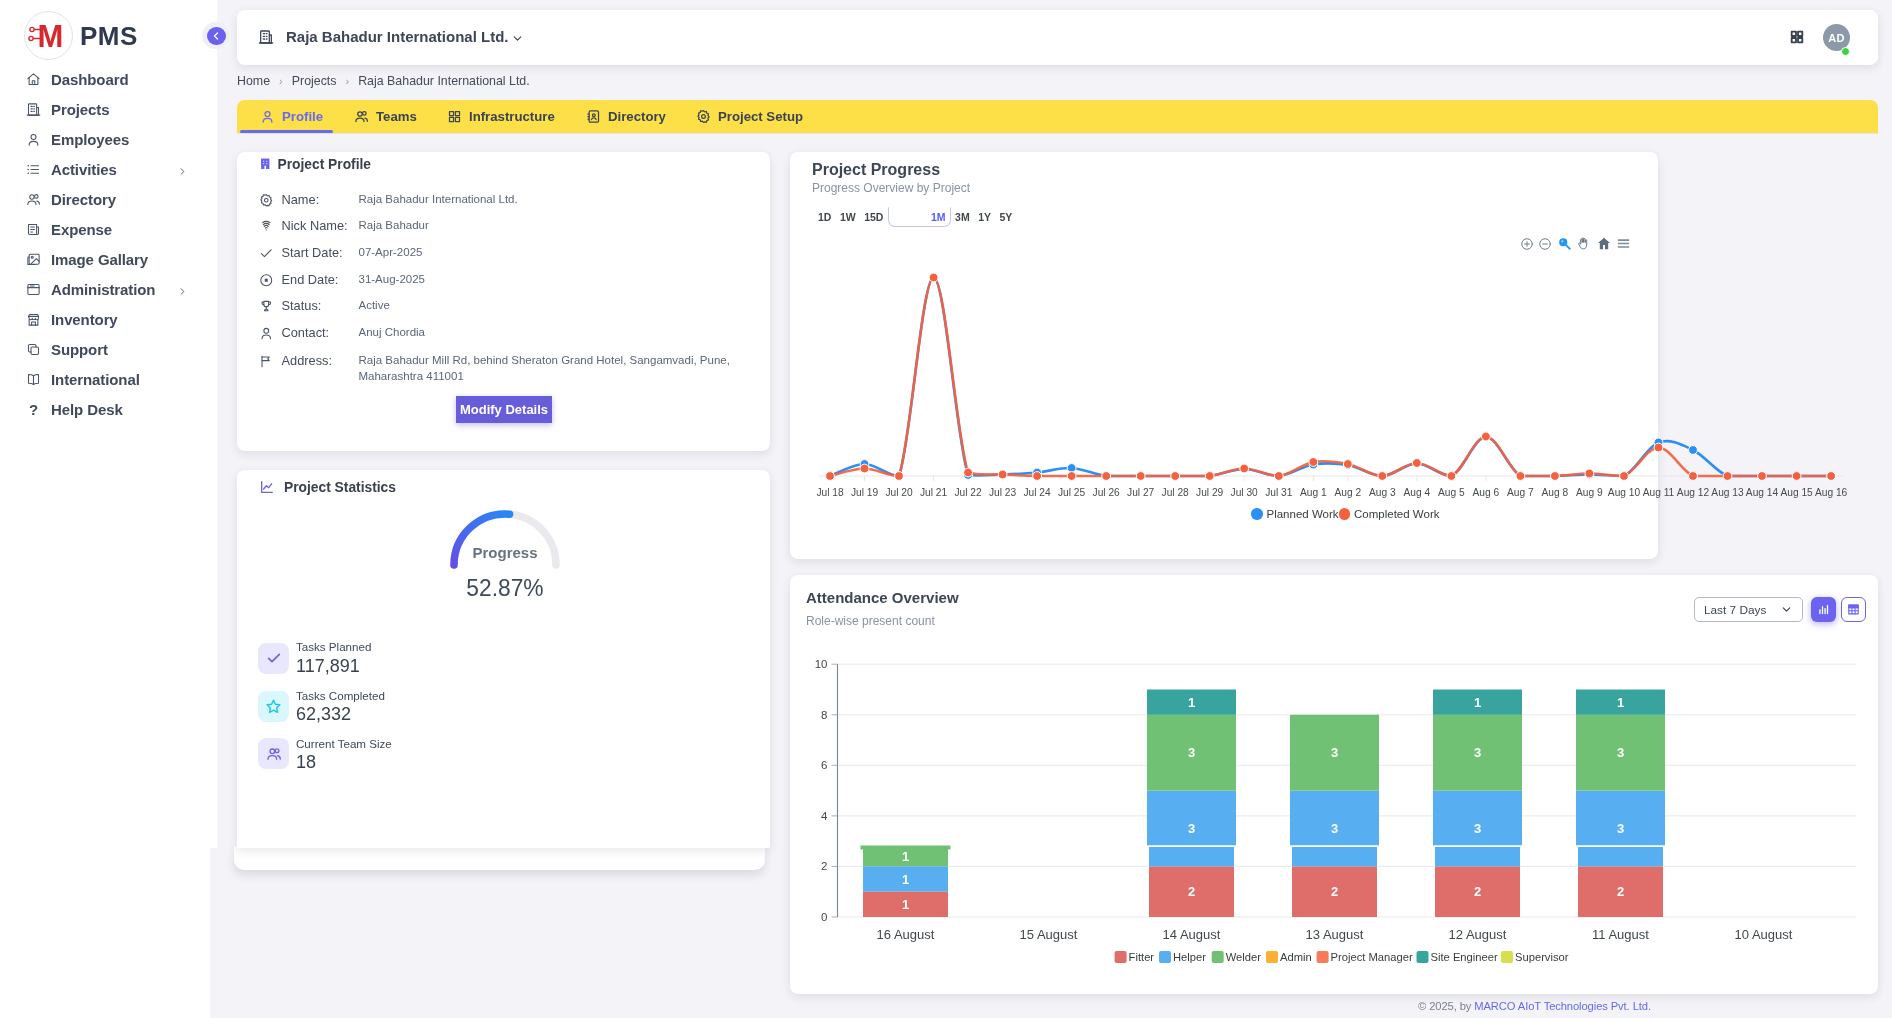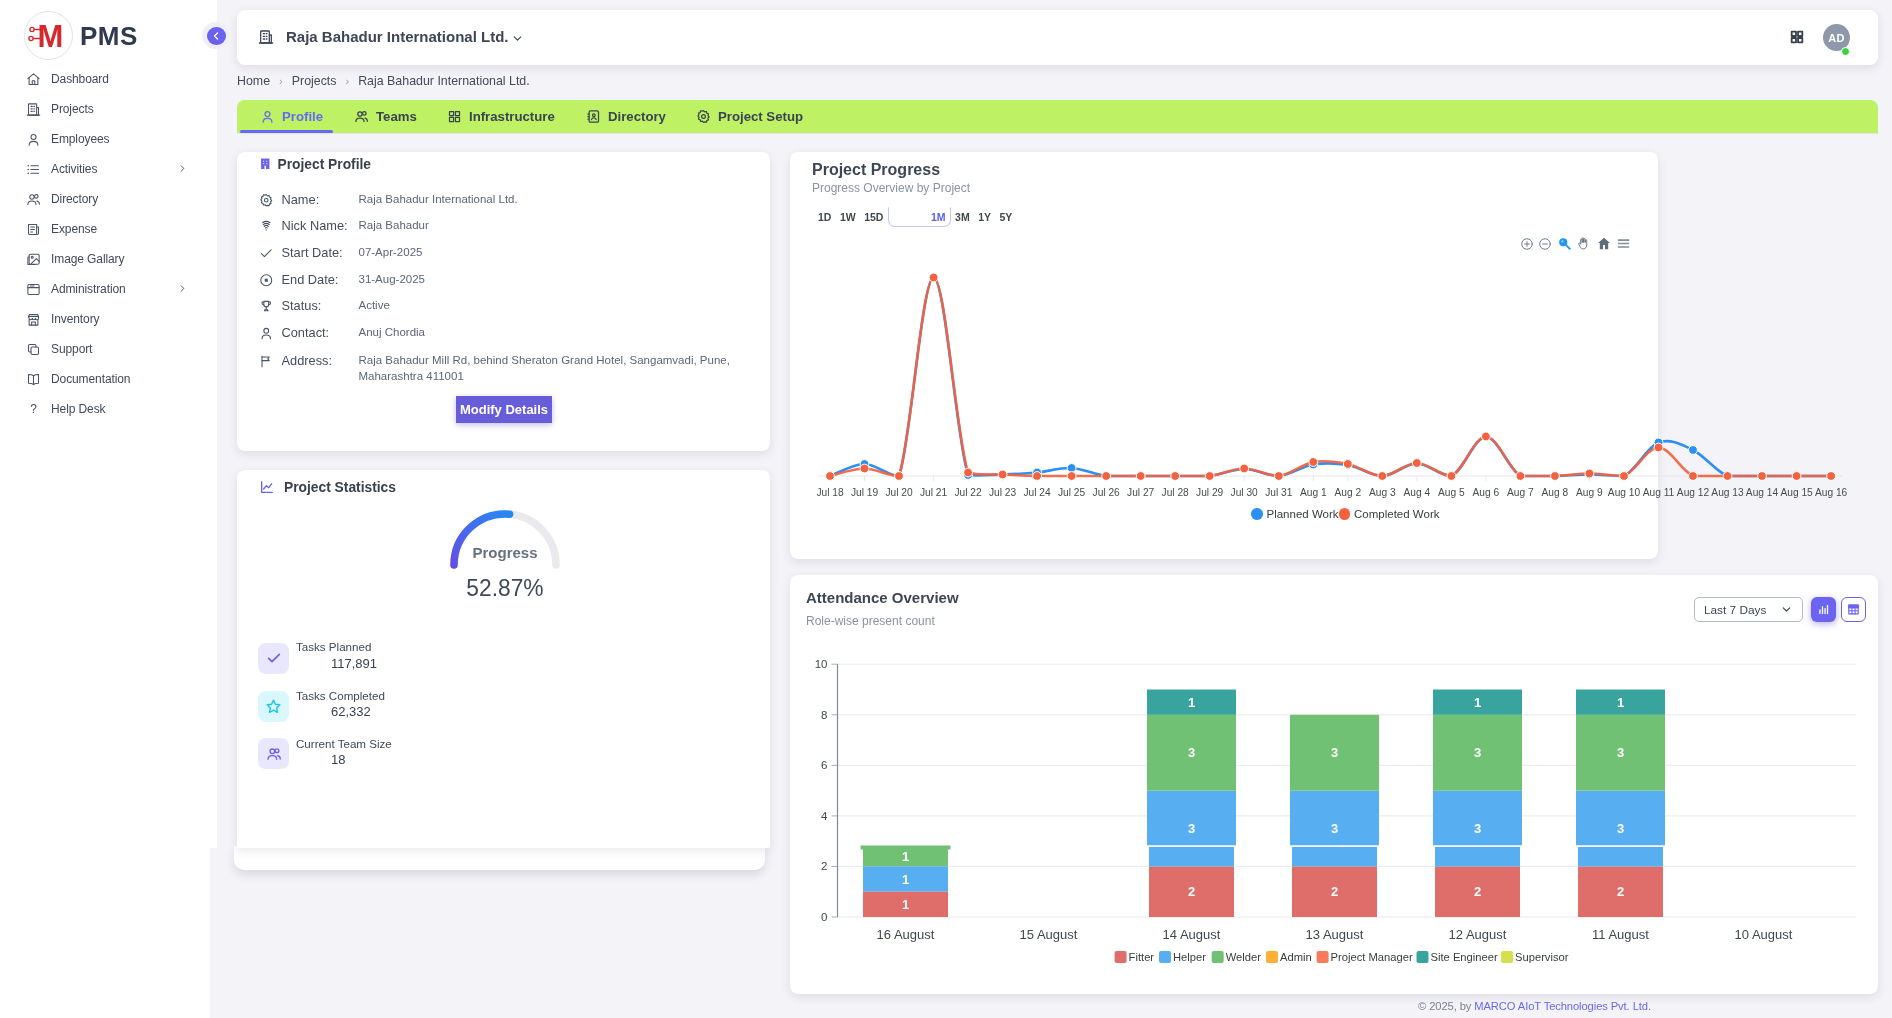--- a/index.html
+++ b/index.html
@@ -1,48 +1,48 @@
 <!DOCTYPE html>
 <html><head><meta charset="utf-8"><style>
 * {margin:0;padding:0;box-sizing:border-box;}
 html,body {width:1892px;height:1018px;overflow:hidden;background:#f3f3f8;font-family:"Liberation Sans",sans-serif;}
 .abs {position:absolute;}
 .card {position:absolute;background:#fff;border-radius:8px;box-shadow:0 3px 9px 1px rgba(47,43,61,.09);}
 #sidebar {position:absolute;left:0;top:0;width:217px;height:1018px;background:#fff;}
 #logo {position:absolute;left:24px;top:11px;width:49px;height:49px;border-radius:50%;border:1px solid #dfe2e8;}
 #pms {position:absolute;left:80px;top:21px;font-size:26px;font-weight:bold;color:#2f3950;letter-spacing:.5px;}
 .mitem {position:absolute;left:26px;height:30px;width:170px;display:flex;align-items:center;gap:10px;}
-.mitem span {font-size:12px;font-weight:400;color:#404a5c;letter-spacing:-0.1px;}
+.mitem span {font-size:15px;font-weight:700;color:#404a5c;letter-spacing:-0.1px;}
 .mitem svg {flex:0 0 auto;}
 .mchev {position:absolute;right:8px;top:9px;}
 .qm {font-size:13px;font-weight:600;color:#4a5566;width:15px;text-align:center;}
 #collapse-w {position:absolute;left:202px;top:22px;width:27px;height:27px;border-radius:50%;background:#eef0f6;}
 #collapse {position:absolute;left:207px;top:26.5px;width:18.5px;height:18.5px;border-radius:50%;background:#6a61f0;display:flex;align-items:center;justify-content:center;}
 #hdr {left:237px;top:10px;width:1641px;height:55px;}
 #hdr .title {position:absolute;left:49px;top:18px;font-size:15px;font-weight:600;color:#3d4657;}
 #avatar {position:absolute;left:1586px;top:14px;width:27px;height:27px;border-radius:50%;background:#8d99a9;color:#fff;font-size:11px;font-weight:bold;display:flex;align-items:center;justify-content:center;letter-spacing:.3px;}
 #gdot {position:absolute;left:1604px;top:37px;width:9px;height:9px;border-radius:50%;background:#3ed13e;border:1.5px solid #fff;}
 #bc {position:absolute;left:237px;top:74px;font-size:12.4px;color:#424b5d;display:flex;gap:9px;align-items:center;}
 #bc .sep {color:#9aa2ae;font-size:11px;}
-#tabs {position:absolute;left:237px;top:100px;width:1641px;height:34px;background:#bef264;border-radius:8px 8px 0 0;border-bottom:1px solid #e3e4ea;}
+#tabs {position:absolute;left:237px;top:100px;width:1641px;height:34px;background:#fde047;border-radius:8px 8px 0 0;border-bottom:1px solid #e3e4ea;}
 .tab {position:absolute;top:0;height:33px;display:flex;align-items:center;gap:7px;font-size:13.2px;font-weight:600;color:#3b4453;}
 .tab.active {color:#666bf2;}
 #tabline {position:absolute;left:3px;top:30px;width:93px;height:3px;background:#666bf2;border-radius:2px;}
 #pcard {left:237px;top:152px;width:533px;height:299px;}
 .chead {position:absolute;left:22px;top:4.5px;display:flex;gap:6px;align-items:center;font-size:13.8px;font-weight:bold;color:#39414f;}
 .prow {position:absolute;left:22px;width:490px;display:flex;align-items:flex-start;gap:0;}
 .prow svg {margin-top:1px;flex:0 0 auto;}
 .plab {width:77px;margin-left:8px;font-size:12.8px;font-weight:500;color:#434d5d;flex:0 0 auto;}
 .pval {font-size:11.5px;color:#5b6677;line-height:15.8px;white-space:nowrap;}
 #modbtn {position:absolute;left:219px;top:244px;width:96px;height:27px;background:#685dd8;border-radius:0;color:#fff;font-size:13px;font-weight:600;display:flex;align-items:center;justify-content:center;box-shadow:0 2px 6px rgba(104,93,216,.4);}
 #scard {left:237px;top:470px;width:533px;height:378px;border-radius:8px 8px 2px 2px;}
 #ghost {left:234px;top:846px;width:531px;height:24px;border-radius:0 0 10px 10px;box-shadow:0 5px 9px rgba(47,43,61,.13);}
 .sbox {position:absolute;left:21px;width:31px;height:31px;border-radius:8px;display:flex;align-items:center;justify-content:center;}
 .slab {position:absolute;left:59px;font-size:11.6px;font-weight:400;color:#3f4958;}
-.sval {position:absolute;left:59px;font-size:13px;color:#39434f;margin-left:35px;}
+.sval {position:absolute;left:59px;font-size:18px;color:#39434f;}
 #prog {left:790px;top:152px;width:868px;height:407px;}
 #prog h3 {position:absolute;left:22px;top:9px;font-size:16px;font-weight:600;color:#3d4655;}
 #prog .sub {position:absolute;left:22px;top:29px;font-size:12px;color:#8a93a2;}
 .rb {display:inline-block;margin-right:0.5px;padding:3px 4px;font-size:10.5px;font-weight:bold;color:#40484c;}
 .sel {color:#5a61f2;border:1px solid #c3c5f5;border-top-color:transparent;border-radius:0 0 7px 7px;padding-left:42px;}
 #rbwrap {position:absolute;left:24px;top:55px;}
 #ptools {position:absolute;right:27px;top:84px;display:flex;gap:4.5px;align-items:center;}
 #plegend {position:absolute;left:461px;top:356px;display:flex;gap:0;align-items:center;font-size:11.5px;color:#373d3f;}
 .ldot {display:inline-block;width:11.5px;height:11.5px;border-radius:50%;margin-right:4px;vertical-align:-1.5px;}
 #att {left:790px;top:575px;width:1088px;height:419px;}
@@ -152,21 +152,21 @@
         <rect x="8" y="8" width="12" height="12" rx="2"></rect>
         <path d="M16 8V6a2 2 0 0 0-2-2H6a2 2 0 0 0-2 2v8a2 2 0 0 0 2 2h2"></path>
       </svg>
       <span>Support</span>
     </div>
 <div class="mitem" style="top:364px">
       <svg class="" width="15" height="15" viewBox="0 0 24 24" fill="none" stroke="#4a5566" stroke-width="1.7" stroke-linecap="round" stroke-linejoin="round">
         <path d="M12 6c-2-1.8-4.5-2-8-2v14c3.5 0 6 .3 8 2 2-1.7 4.5-2 8-2V4c-3.5 0-6 .2-8 2z"></path>
         <path d="M12 6v14"></path>
       </svg>
-      <span>Documentation</span>
+      <span>International</span>
     </div>
 <div class="mitem" style="top:394px">
       <span class="qm">?</span>
       <span>Help Desk</span>
     </div>
 </div>
 <div class="abs" style="left:210px;top:848px;width:7px;height:170px;background:#f3f3f8"></div>
 <div id="collapse-w"></div>
 <div id="collapse">
     <svg class="" width="12" height="12" viewBox="0 0 24 24" fill="none" stroke="#fff" stroke-width="2.6" stroke-linecap="round" stroke-linejoin="round">

